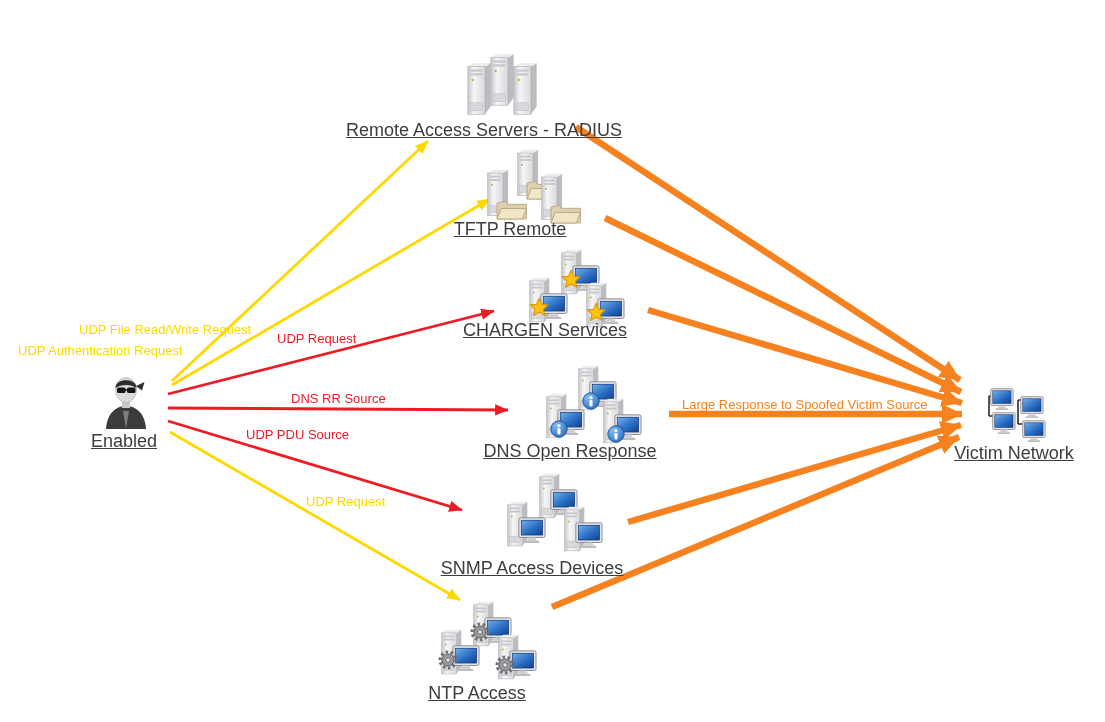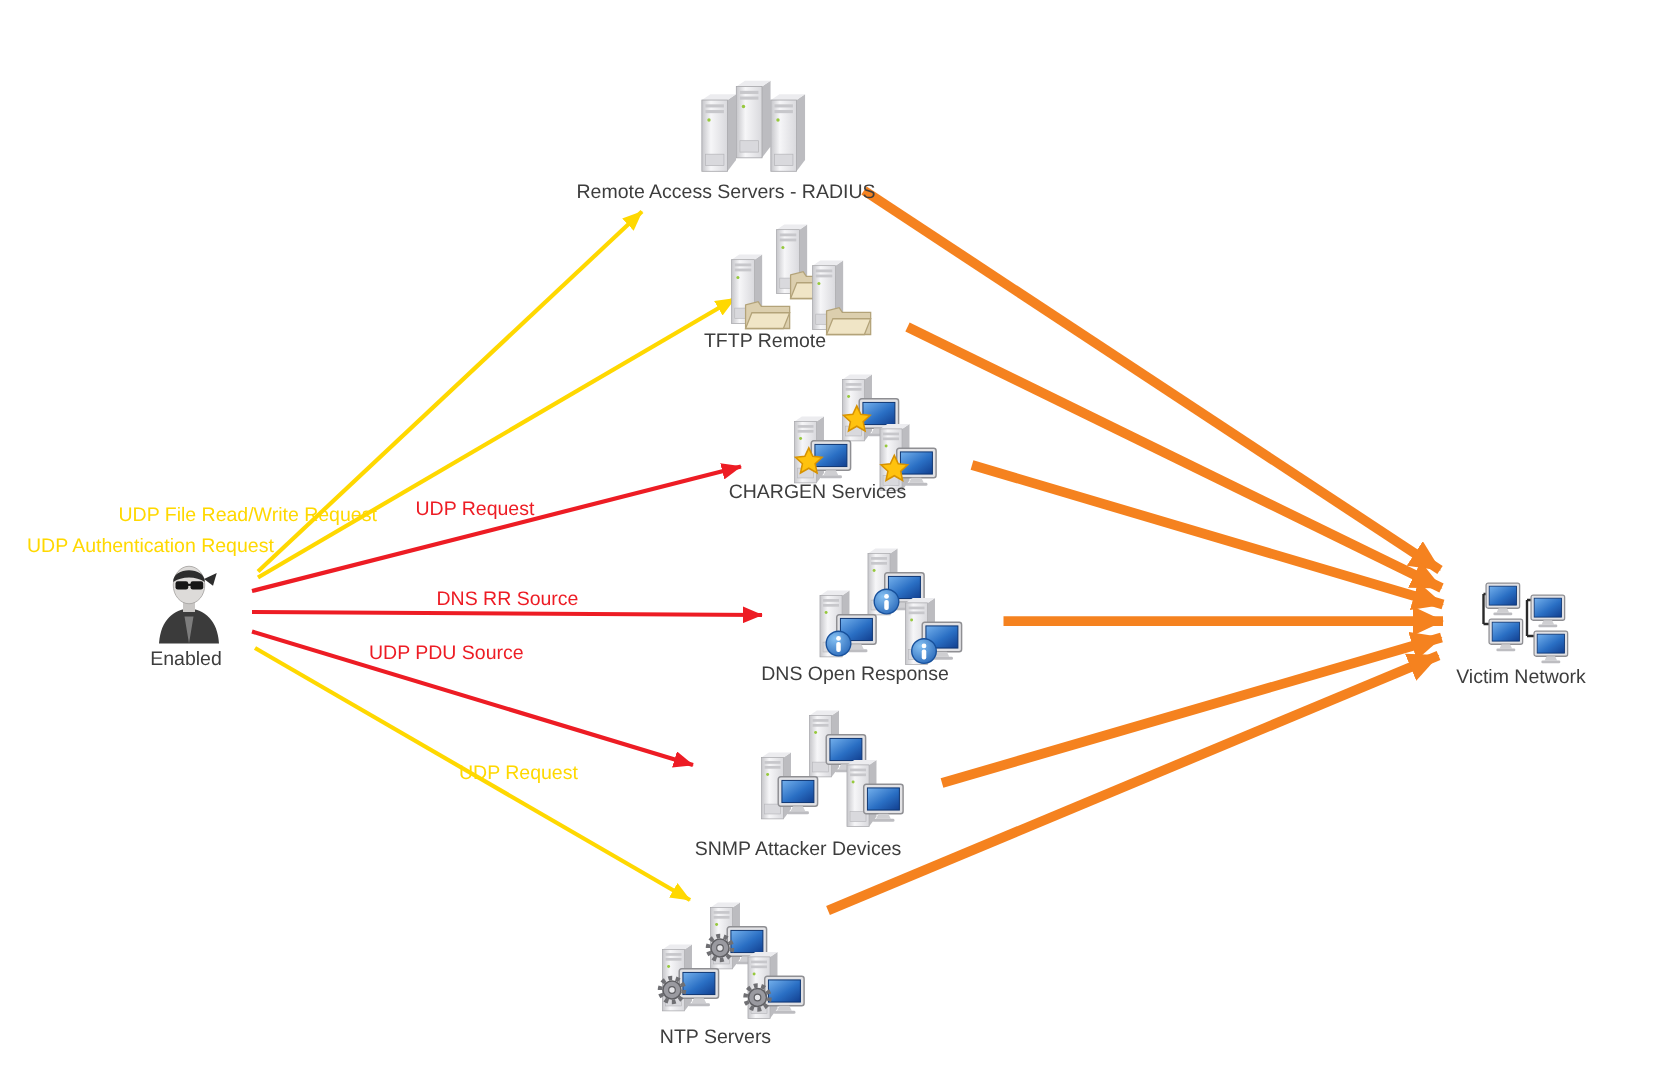--- a/index.html
+++ b/index.html
@@ -4,24 +4,24 @@
 <style>
   html,body{margin:0;padding:0;background:#fff;}
   .canvas{
     position:relative;width:1105px;height:722px;background:#ffffff;
     font-family:"Liberation Sans",sans-serif;overflow:hidden;
   }
   .edges{position:absolute;left:0;top:0;pointer-events:none;}
   .icon{position:absolute;overflow:visible;}
   .node-label{
     position:absolute;transform:translateX(-50%);
-    font-size:13px;color:#3d3d3d;white-space:nowrap;
+    font-size:18px;color:#3d3d3d;white-space:nowrap;text-decoration:underline;
   }
   .edge-label{position:absolute;font-size:13px;white-space:nowrap;}
-  .edge-label.yellow{color:#FFD800;margin-top:13px;}
+  .edge-label.yellow{color:#FFD800;}
   .edge-label.red{color:#ED1C24;}
   .edge-label.orange{color:#F5821F;}
 </style>
 </head>
 <body>
 
 <div class="canvas">
 
   <svg width="0" height="0" style="position:absolute" aria-hidden="true">
     <defs>
@@ -163,41 +163,42 @@
     <use href="#info" transform="translate(14,65)"></use>
     <use href="#info" transform="translate(71,70)"></use>
   </svg>
   <div class="node-label" style="left:570px;top:441px">DNS Open Response</div>
 
   <svg class="icon" style="left:506px;top:472px" width="108" height="82" viewBox="0 0 108 82">
     <use href="#pair-sm" transform="translate(32,0)"></use>
     <use href="#pair-sm" transform="translate(0,28)"></use>
     <use href="#pair-sm" transform="translate(57,33)"></use>
   </svg>
-  <div class="node-label" style="left:532px;top:558px">SNMP Attacker Devices</div>
+  <div class="node-label" style="left:532px;top:558px">SNMP Access Devices</div>
 
   <svg class="icon" style="left:440px;top:600px" width="108" height="82" viewBox="0 0 108 82">
     <use href="#pair-sm" transform="translate(32,0)"></use>
     <use href="#pair-sm" transform="translate(0,28)"></use>
     <use href="#pair-sm" transform="translate(57,33)"></use>
     <use href="#gear" transform="translate(40,32)"></use>
     <use href="#gear" transform="translate(8,60)"></use>
     <use href="#gear" transform="translate(65,65)"></use>
   </svg>
-  <div class="node-label" style="left:477px;top:683px">NTP Servers</div>
+  <div class="node-label" style="left:477px;top:683px">NTP Access</div>
 
   <svg class="icon" style="left:986px;top:383px" width="62" height="60" viewBox="0 0 62 60">
     <path d="M3,13 V33 M3,13 H10 M3,33 H12 M32,17 V41 M32,17 H38 M32,41 H40" fill="none" stroke="#2a2a2a" stroke-width="1.6"></path>
     <use href="#monitor" transform="translate(4,5) scale(0.7)"></use>
     <use href="#monitor" transform="translate(34,13) scale(0.7)"></use>
     <use href="#monitor" transform="translate(6,29) scale(0.7)"></use>
     <use href="#monitor" transform="translate(36,37) scale(0.7)"></use>
   </svg>
   <div class="node-label" style="left:1014px;top:443px">Victim Network</div>
 
   <div class="edge-label yellow" style="left:79px;top:322px">UDP File Read/Write Request</div>
   <div class="edge-label yellow" style="left:18px;top:343px">UDP Authentication Request</div>
   <div class="edge-label red" style="left:277px;top:331px">UDP Request</div>
   <div class="edge-label red" style="left:291px;top:391px">DNS RR Source</div>
   <div class="edge-label red" style="left:246px;top:427px">UDP PDU Source</div>
   <div class="edge-label yellow" style="left:306px;top:494px">UDP Request</div>
+  <div class="edge-label orange" style="left:682px;top:397px">Large Response to Spoofed Victim Source</div>
 
 </div>
 
 </body></html>

